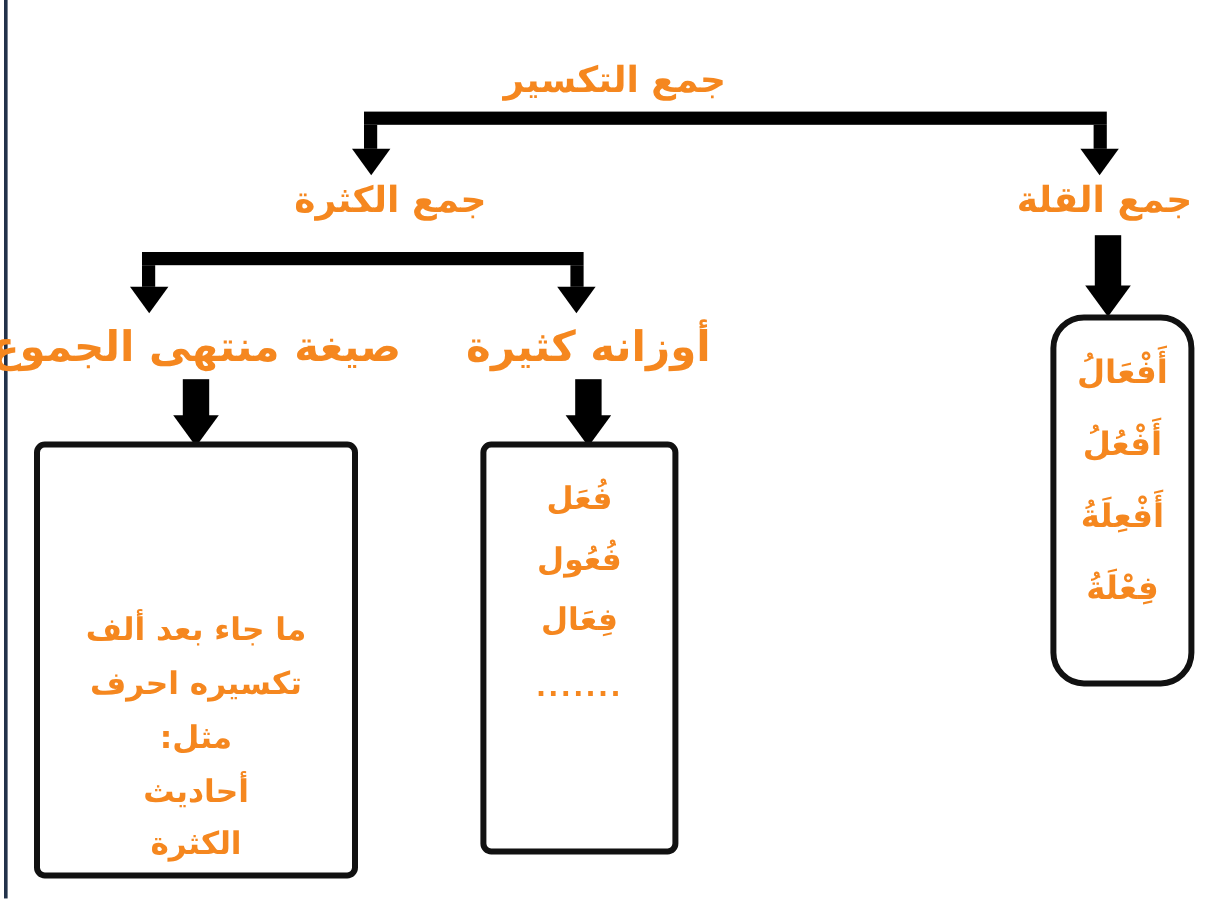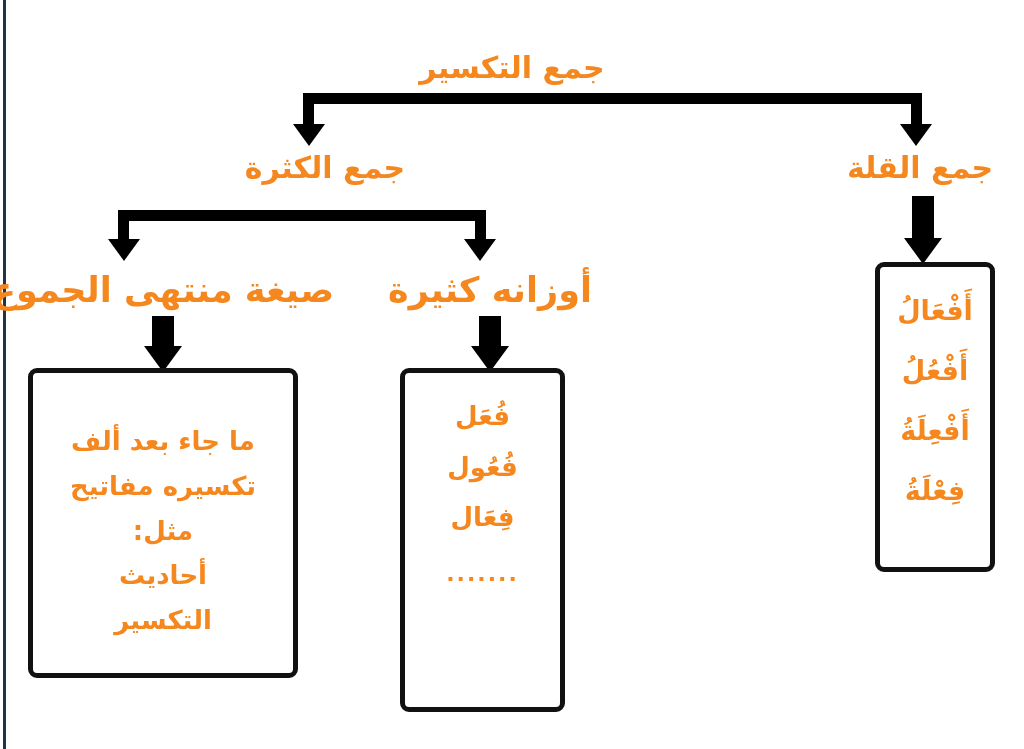--- a/index.html
+++ b/index.html
@@ -113,38 +113,39 @@
   }
   .box-line {
     color: #F5871F;
     font-weight: bold;
     text-align: center;
     white-space: nowrap;
     direction: rtl;
   }
 
   #box-sigha {
-    left: 28px;  top: 368px;  width: 270px; height: 310px;
-    justify-content: center;
+    left: 28px;  top: 368px;  width: 270px; height: 364px;
+    justify-content: flex-end;
     padding-top: 16px;
   }
   #box-sigha .box-line { font-size: 26px; line-height: 1.72; }
 
   #box-awzan {
     left: 400px; top: 368px; width: 165px; height: 344px;
     justify-content: flex-start;
     padding-top: 18px;
   }
   #box-awzan .box-line { font-size: 26px; line-height: 1.95; }
   #box-awzan .dots-line { font-size: 22px; letter-spacing: 2px; padding-top: 10px; }
 
   #box-qilla {
     left: 875px; top: 262px; width: 120px; height: 310px;
     justify-content: flex-start;
     padding-top: 14px;
+    border-radius: 28px;
   }
   #box-qilla .box-line { font-size: 27px; line-height: 2.22; }
 </style>
 </head>
 <body>
 
 <div id="page">
 
   <div class="edge-rule"></div>
 
@@ -184,24 +185,24 @@
     <div class="head" style="top:30px;"></div>
   </div>
 
   <div class="down-arrow" style="left:470px; top:316px; width:40px; height:58px;">
     <div class="shaft" style="height:32px;"></div>
     <div class="head" style="top:30px;"></div>
   </div>
 
   <div class="box" id="box-sigha">
     <div class="box-line">ما جاء بعد ألف</div>
-    <div class="box-line">تكسيره مفاتيح</div>
+    <div class="box-line">تكسيره احرف</div>
     <div class="box-line">مثل:</div>
     <div class="box-line">أحاديث</div>
-    <div class="box-line">التكسير</div>
+    <div class="box-line">الكثرة</div>
   </div>
 
   <div class="box" id="box-awzan">
     <div class="box-line">فُعَل</div>
     <div class="box-line">فُعُول</div>
     <div class="box-line">فِعَال</div>
     <div class="box-line dots-line">.......</div>
   </div>
 
   <div class="box" id="box-qilla">

